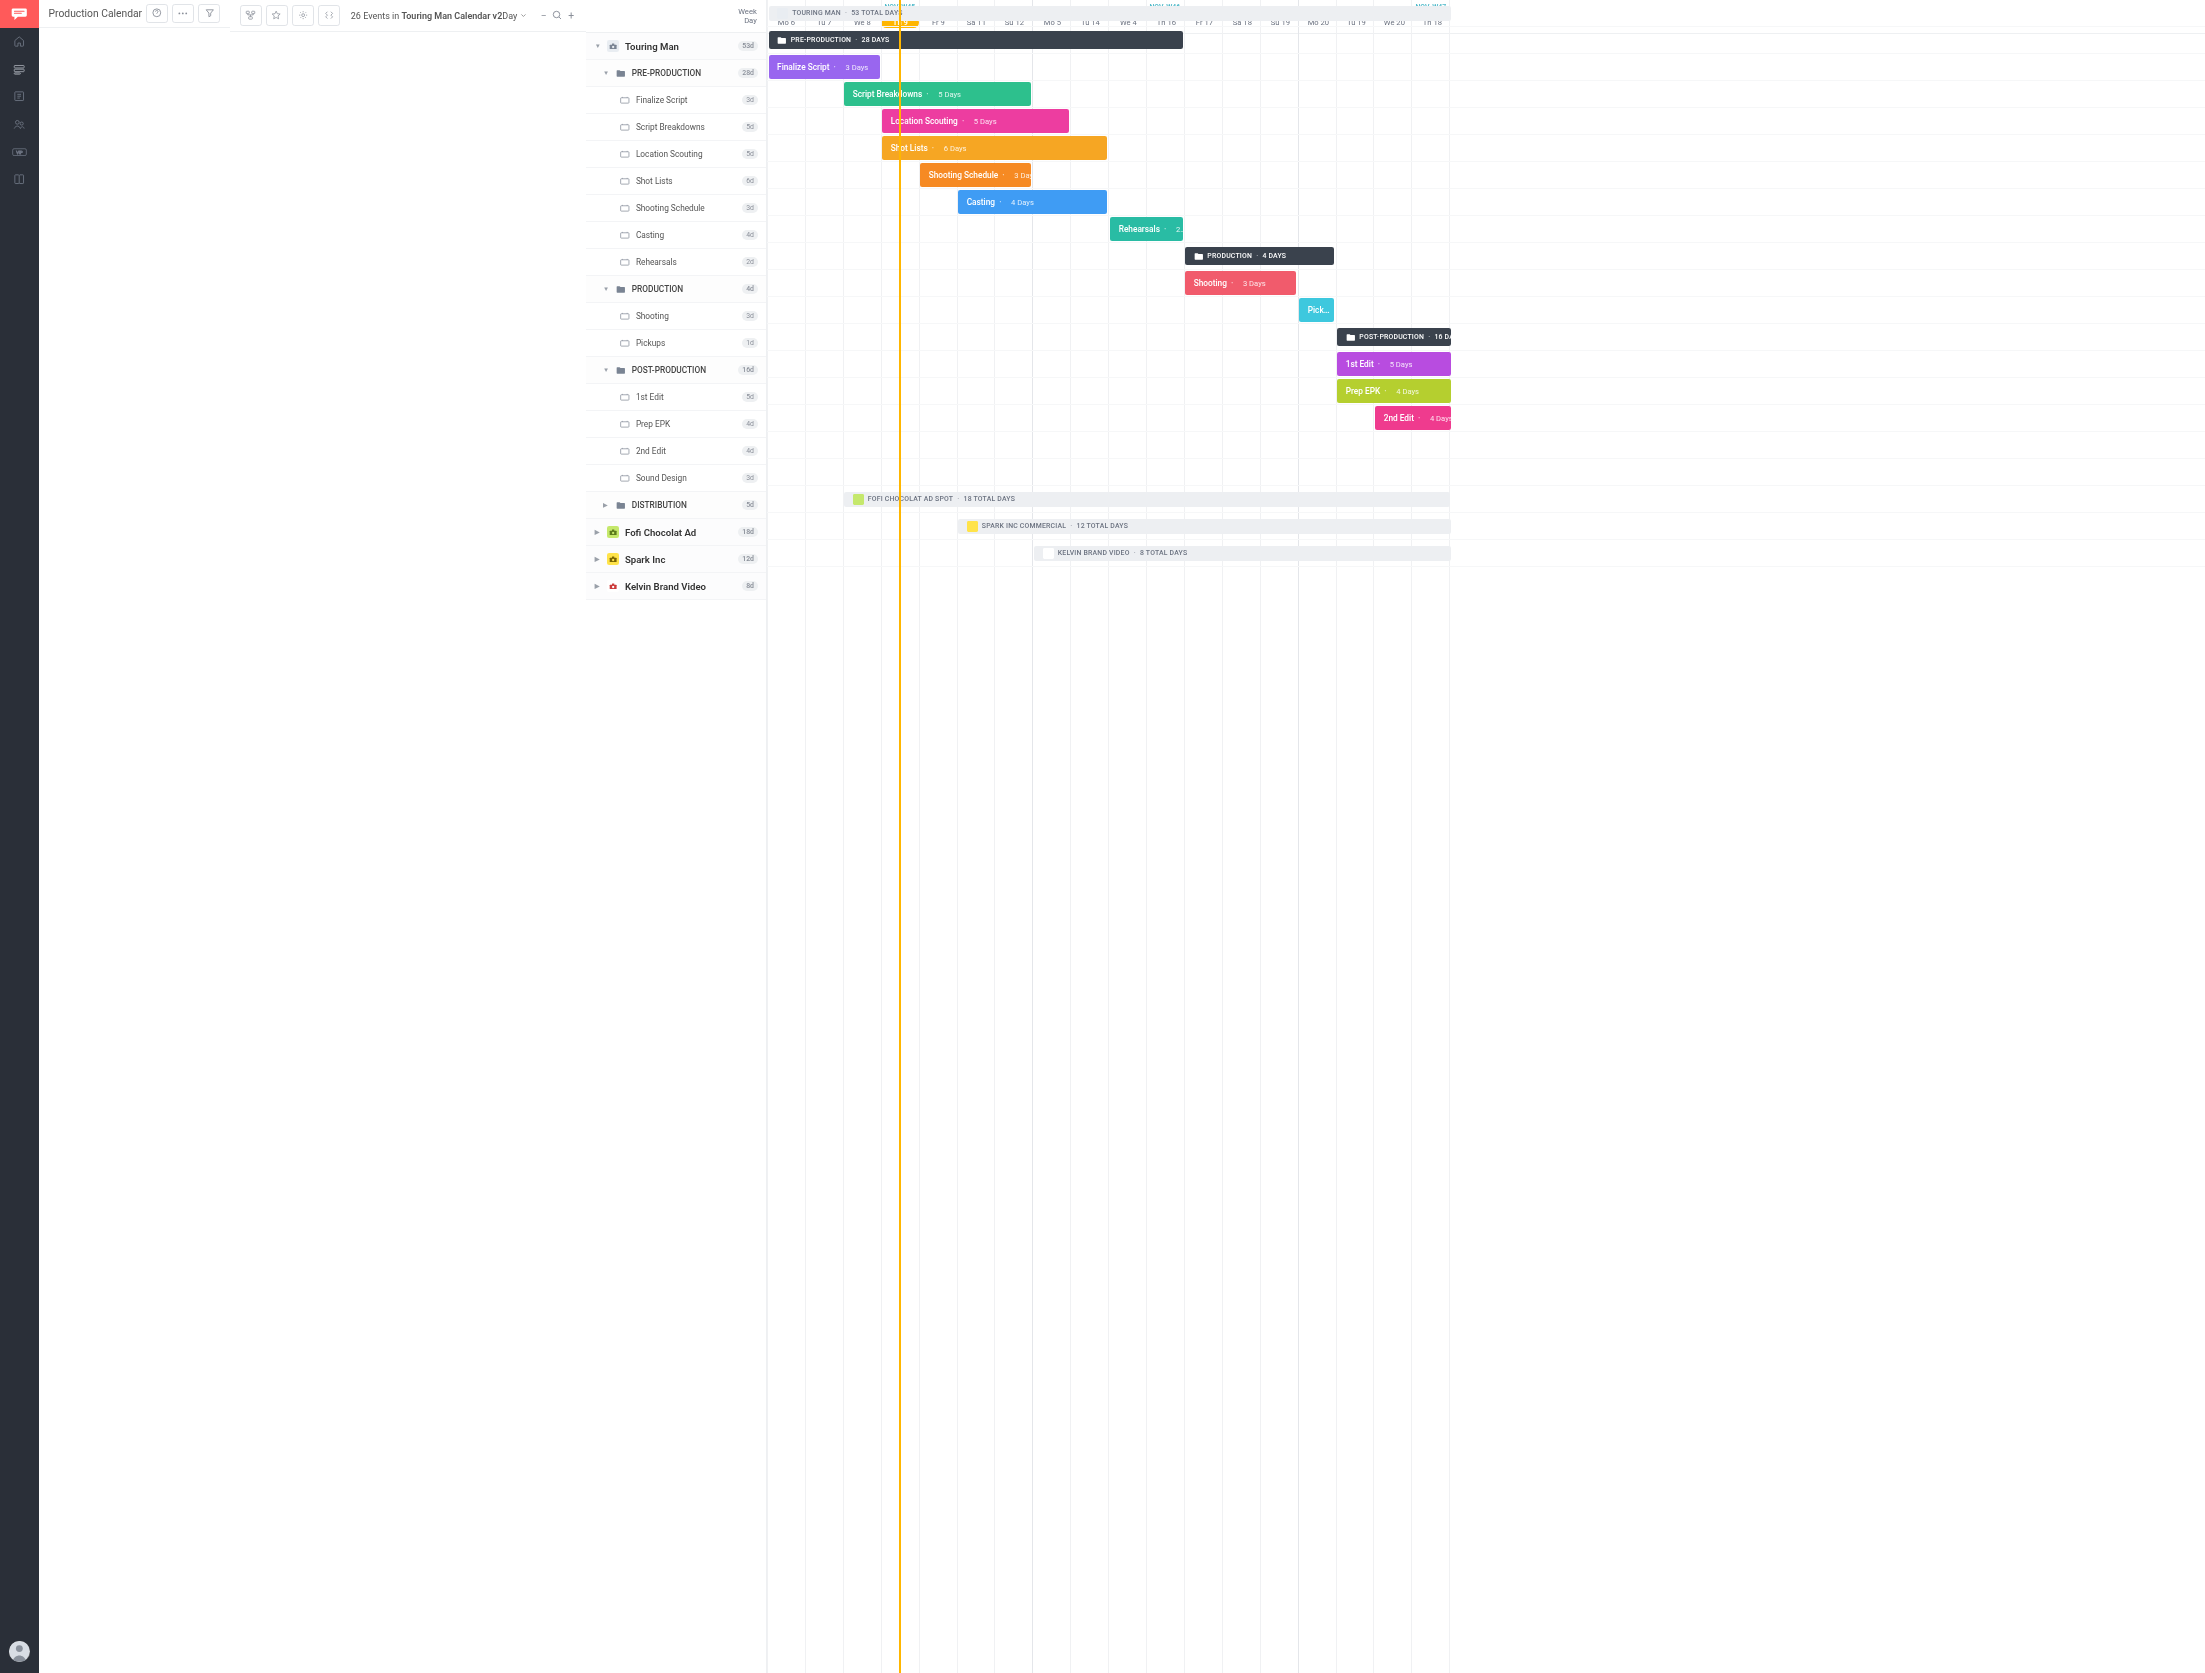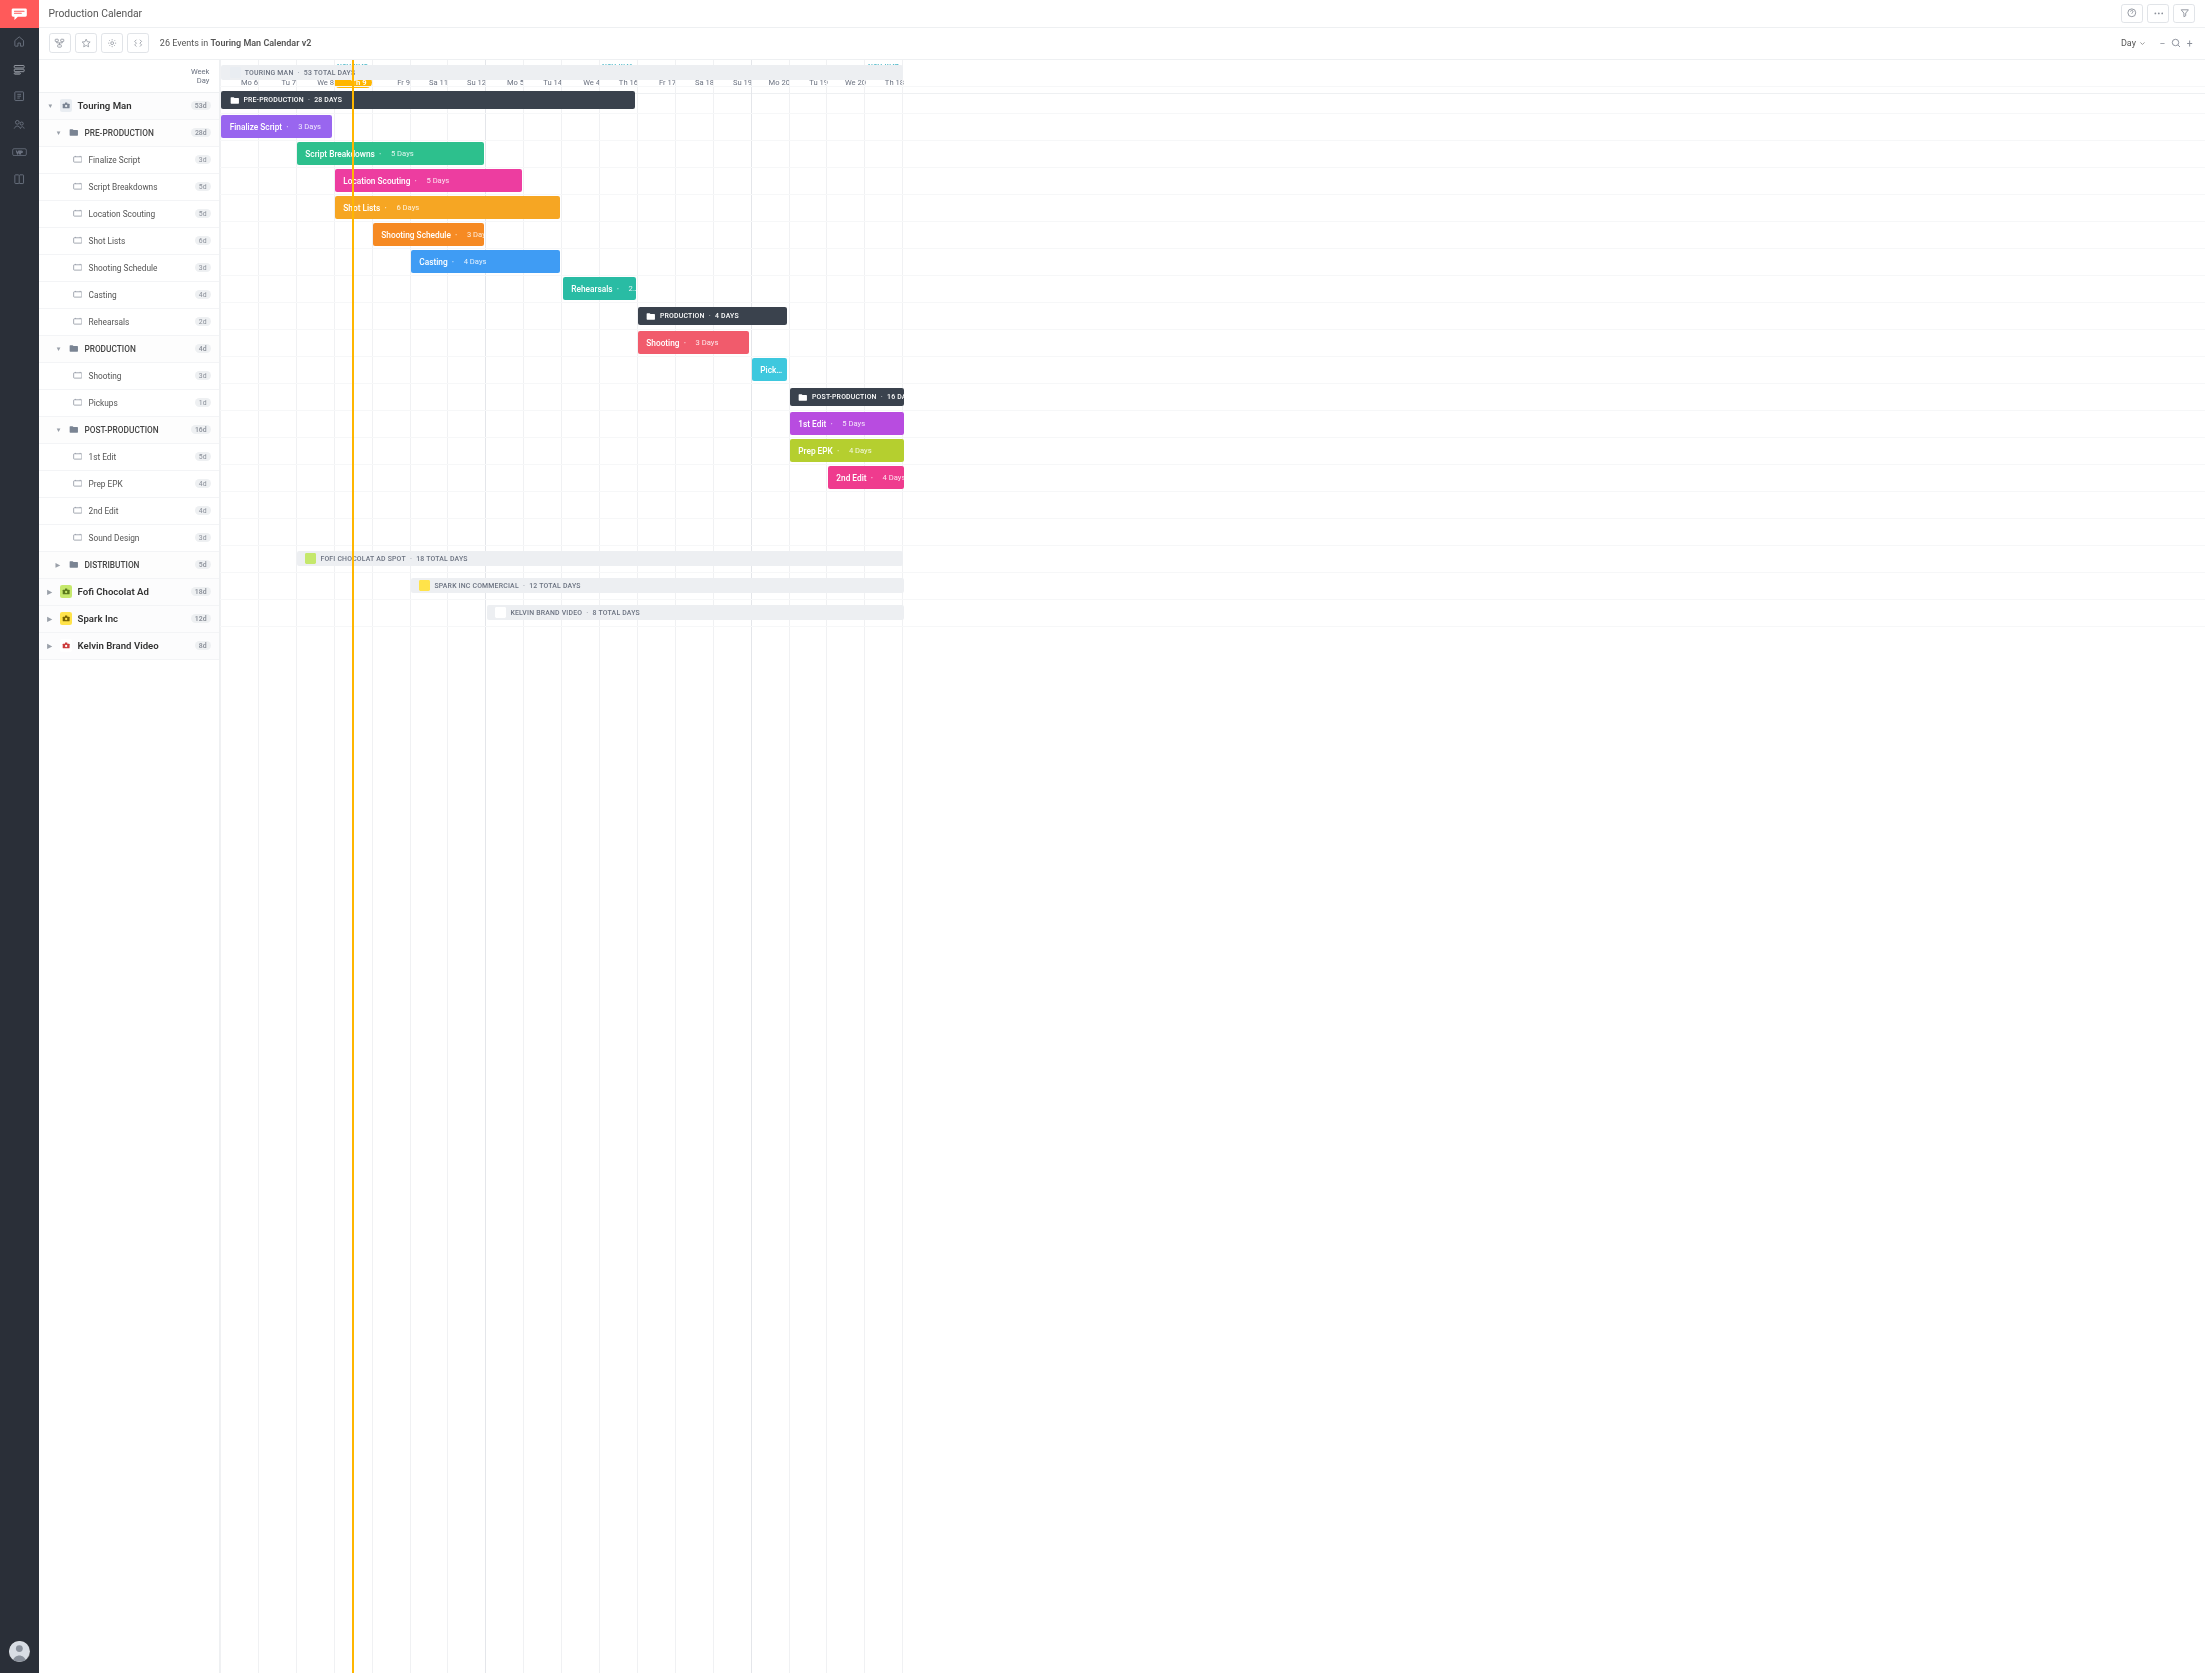--- a/index.html
+++ b/index.html
@@ -8,21 +8,21 @@
 .app { display: flex; height: 100vh; }
 
 
 .rail { width: 39px; background: #2a2f38; display: flex; flex-direction: column; align-items: center; padding-top: 0; position: relative; }
 .rail-logo { width: 39px; height: 27.6px; background: #ff5a5a; display: flex; align-items: center; justify-content: center; }
 .rail-icon { width: 39px; height: 27.6px; display: flex; align-items: center; justify-content: center; color: #6b7280; cursor: pointer; }
 .rail-icon.active { color: #9aa0a9; }
 .rail-avatar { position: absolute; bottom: 11px; width: 20.7px; height: 20.7px; border-radius: 50%; background: linear-gradient(135deg,#ddd,#888); cursor: pointer; overflow: hidden; }
 
 
-.main { flex: 1; display: flex; flex-direction: column; background: #fff; }
+.main { flex: 1; display: flex; flex-direction: row; background: #fff; }
 
 
 .topbar { height: 27.6px; display: flex; align-items: center; padding: 0 9.6px; border-bottom: 0.7px solid #eef0f2; }
 .topbar-title { font-size: 10.3px; color: #555; font-weight: 400; }
 .topbar-spacer { flex: 1; }
 .topbar-btn { width: 22px; height: 19.3px; border: 0.7px solid #e1e4e8; border-radius: 2.8px; margin-left: 4.1px; display: flex; align-items: center; justify-content: center; color: #8a8f99; cursor: pointer; background:#fff; }
 
 
 .toolbar { height: 32px; display: flex; align-items: center; padding: 0 9.6px; border-bottom: 0.7px solid #eef0f2; }
 .tool-btn { width: 22px; height: 20.7px; border: 0.7px solid #e1e4e8; border-radius: 2.8px; margin-right: 4.1px; display: flex; align-items: center; justify-content: center; color: #8a8f99; cursor: pointer; }
@@ -37,21 +37,21 @@
 .body { flex: 1; display: flex; overflow: hidden; }
 .sidebar { width: 181px; border-right: 0.7px solid #eef0f2; display: flex; flex-direction: column; overflow-y: auto; }
 .grid-wrap { flex: 1; position: relative; overflow: hidden; }
 
 
 .cal-head { border-bottom: 0.7px solid #eef0f2; background: #fff; }
 .cal-head-upper { display: flex; height: 12.4px; font-size: 6.9px; align-items: flex-end; padding-bottom: 1.4px; }
 .cal-head-upper .wk-label { color: #4fb9c9; font-weight: 600; }
 .cal-head-upper .mo-label { color: #4fb9c9; font-weight: 600; margin-right: 2.8px; }
 .cal-head-lower { display: flex; height: 20.7px; }
-.day-col { flex: 0 0 38px; text-align: right; font-size: 7.6px; color: #6b7280; display: flex; flex-direction: column; justify-content: center; line-height: 1.2; }
+.day-col { flex: 0 0 38px; text-align: center; font-size: 7.6px; color: #6b7280; display: flex; flex-direction: column; justify-content: center; line-height: 1.2; }
 .today-pill { background: #ffb600; color: #fff; border-radius: 6.9px; padding: 0.7px 5.5px; display: inline-block; font-weight: 600; }
 
 
 .side-head { height: 33px; display: flex; flex-direction: column; align-items: flex-end; justify-content: center; padding-right: 9.6px; font-size: 7.6px; color: #6b7280; border-bottom: 0.7px solid #eef0f2; }
 
 
 .srow { height: 27px; display: flex; align-items: center; padding: 0 8.3px; border-bottom: 0.7px solid #f3f4f6; cursor: pointer; position: relative; }
 .srow.project { background: #fcfcfd; font-weight: 600; font-size: 9.6px; }
 .srow.phase { background: #fdfdfd; font-weight: 500; font-size: 8.3px; color: #444; padding-left: 16.5px; }
 .srow.task { font-size: 8.3px; color: #555; padding-left: 33px; }

